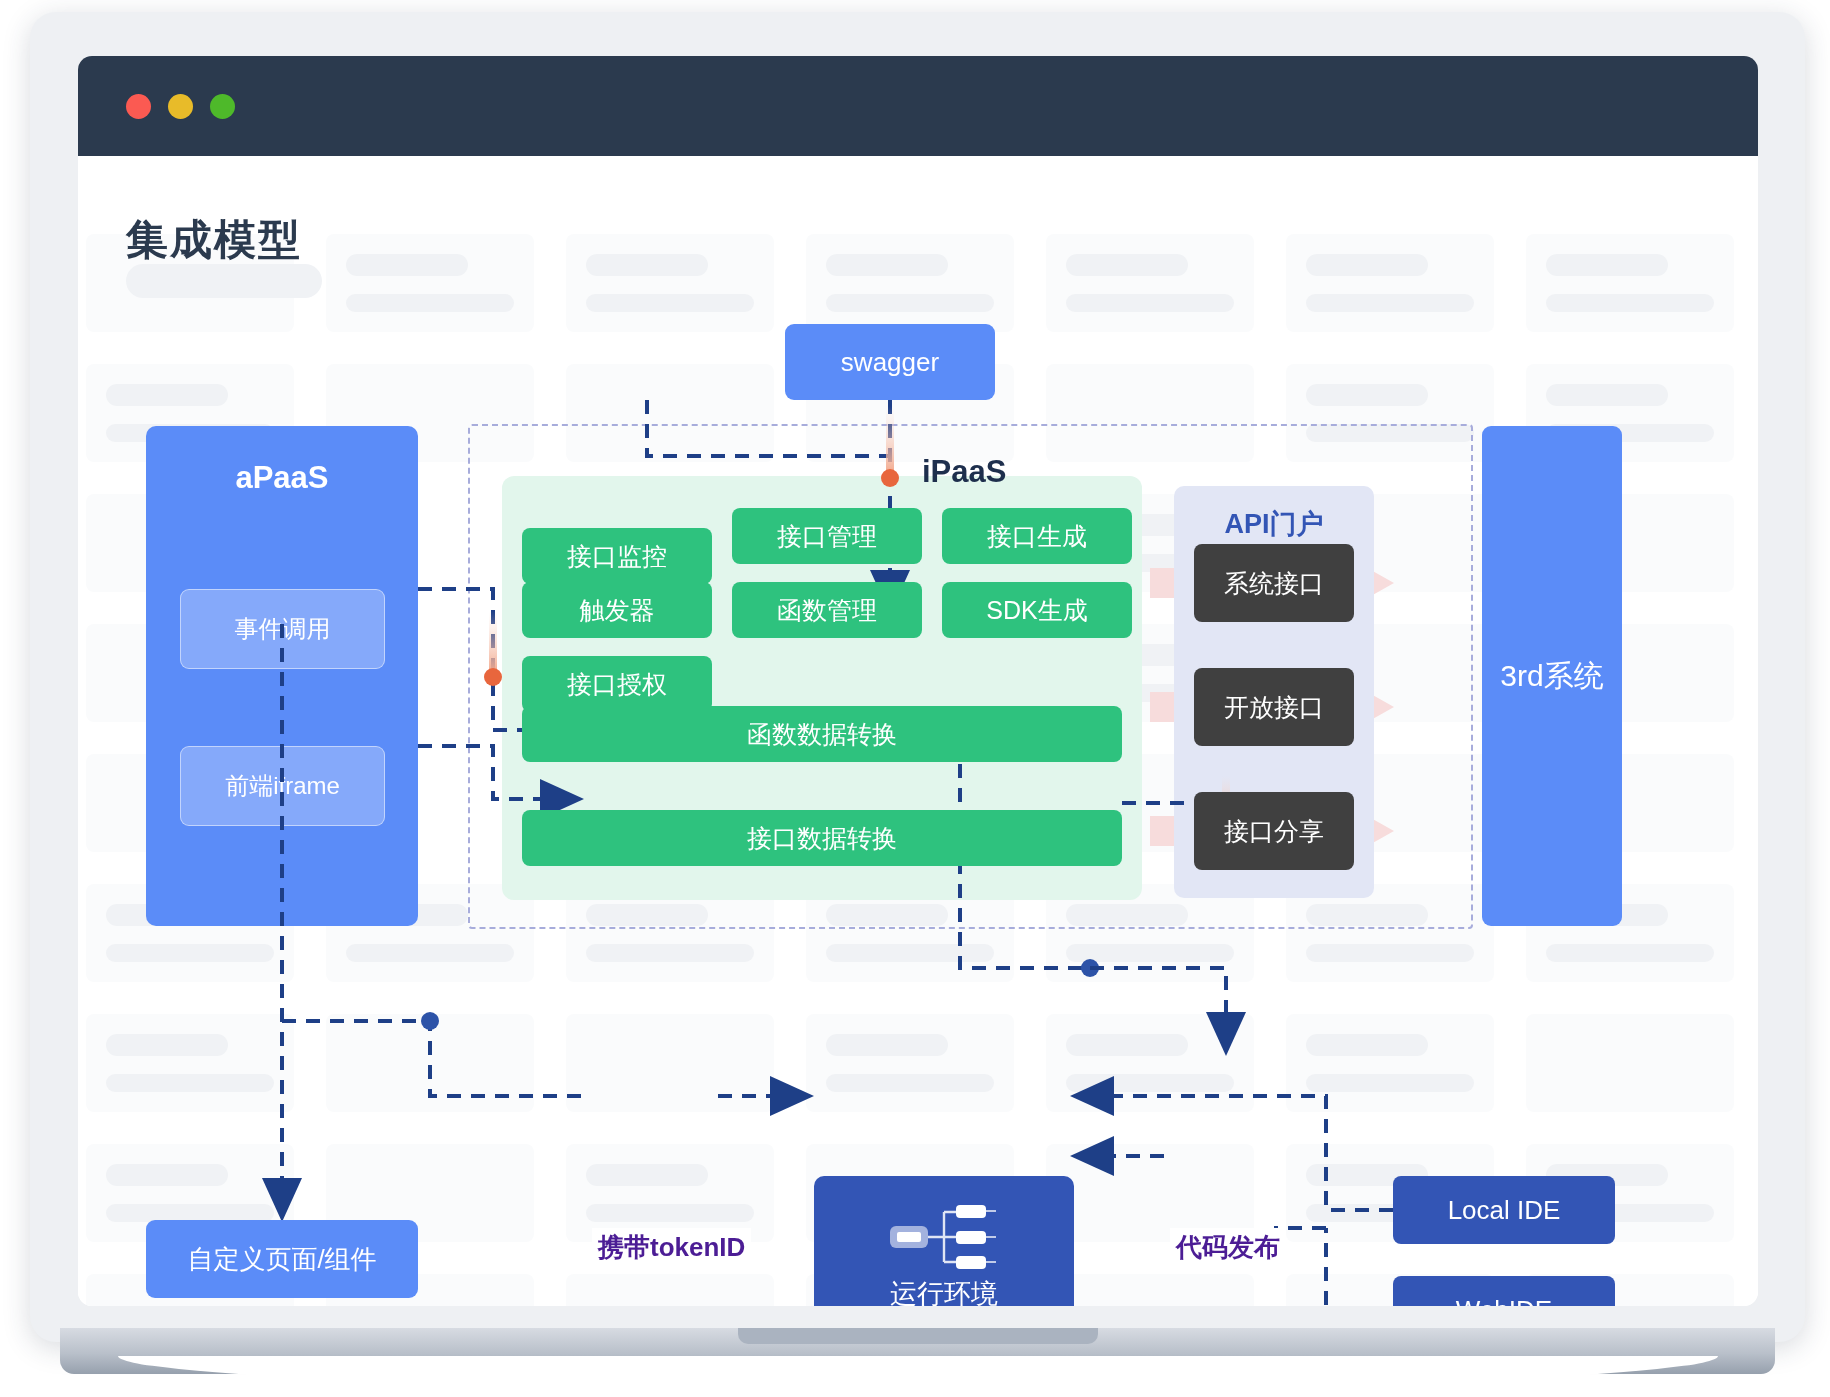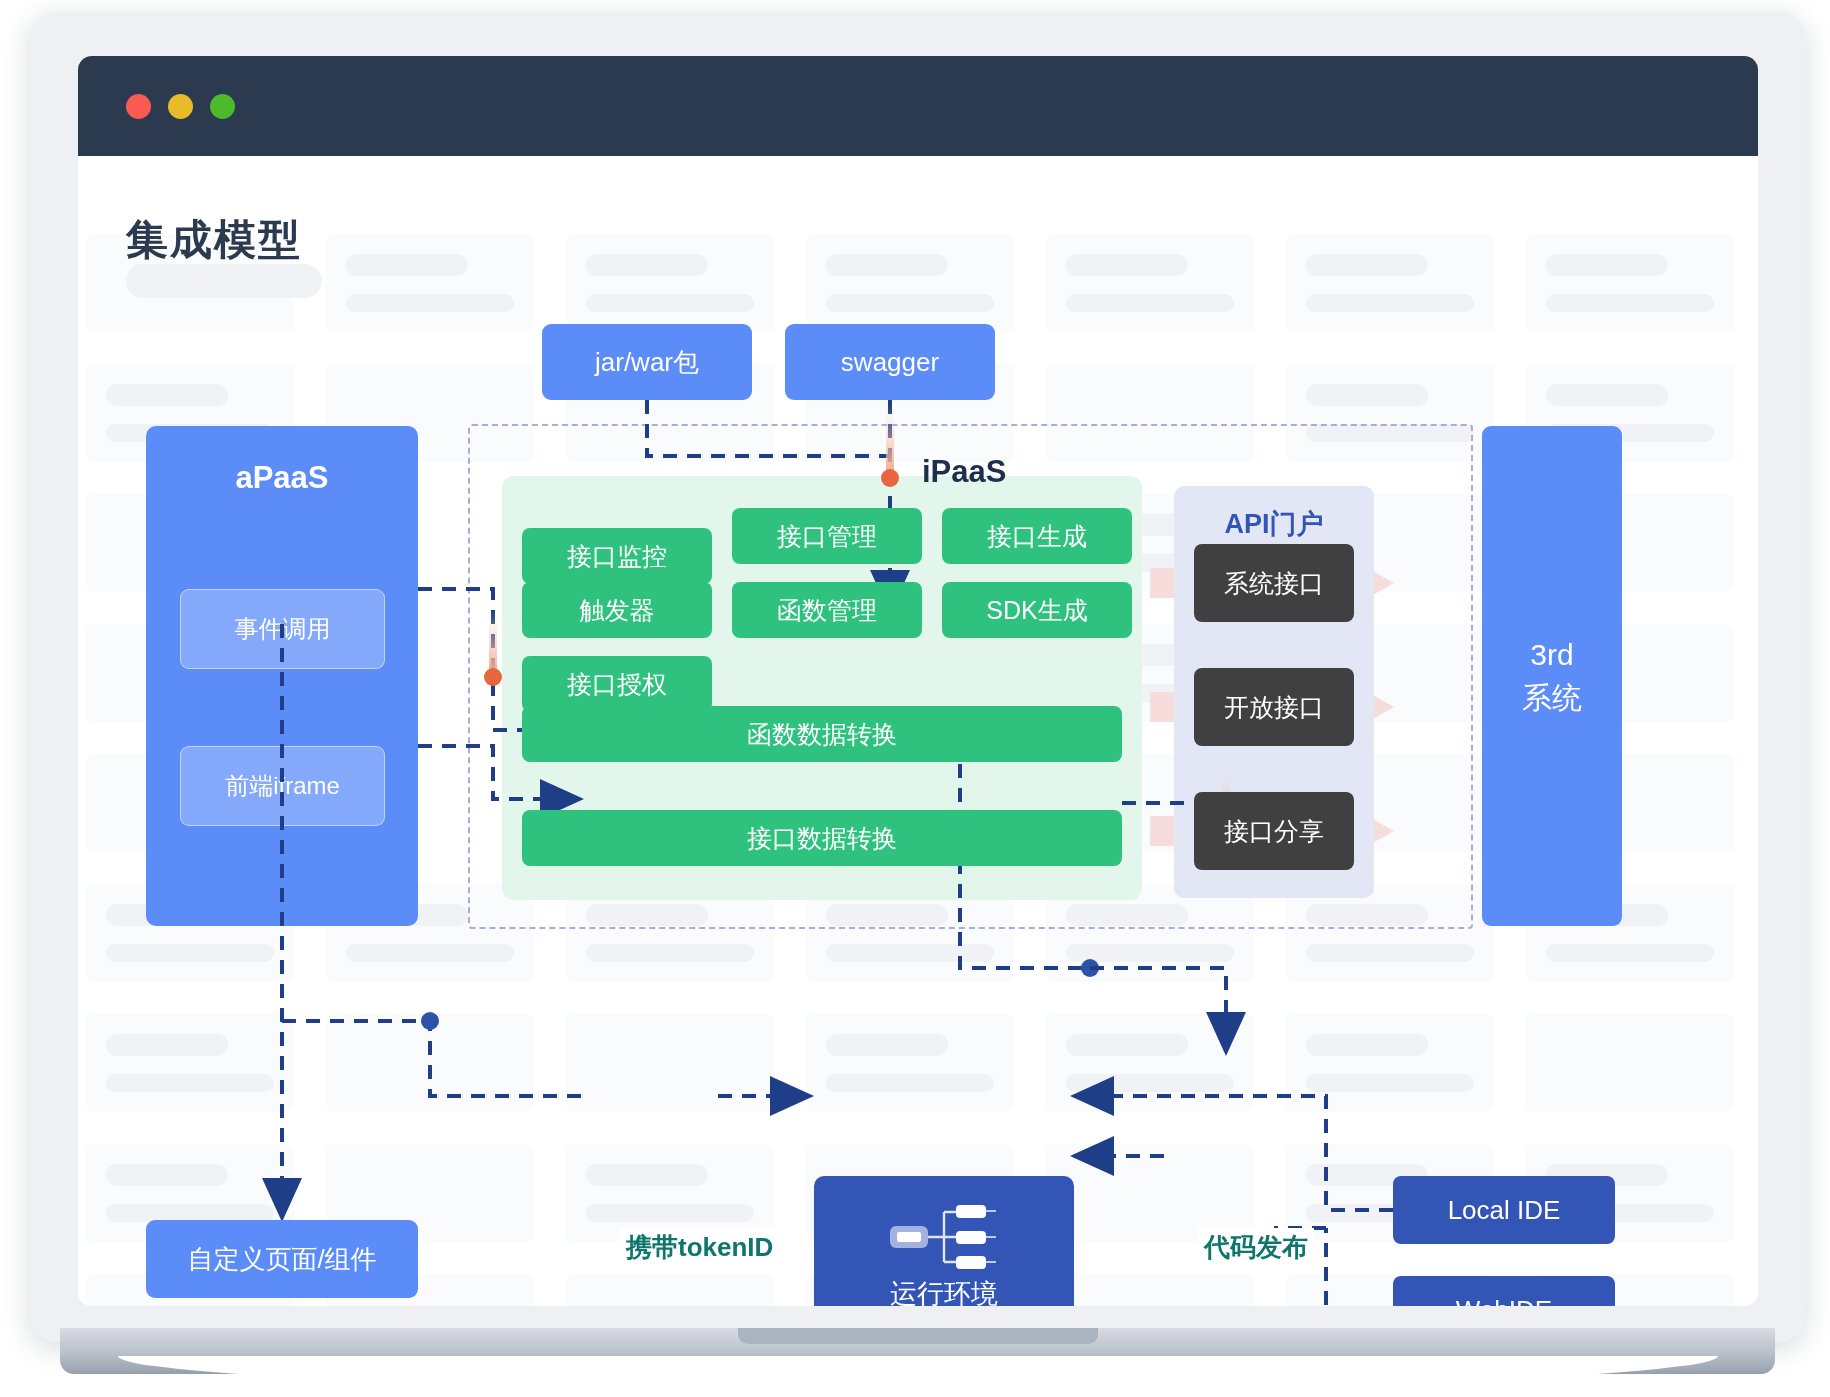--- a/index.html
+++ b/index.html
@@ -224,21 +224,21 @@
     z-index: 2;
   }
   #pa1 { top: 400px; }
   #pa2 { top: 524px; }
   #pa3 { top: 648px; }
 
   
   #n-3rd {
     left: 1404px; top: 270px;
     width: 140px; height: 500px;
-    flex-direction: column;
+    flex-direction: row;
     font-size: 30px;
     border-radius: 9px;
     line-height: 1.45;
     background: #5b8cf8;
   }
 
   
   #n-runtime {
     left: 736px; top: 1020px;
     width: 260px; height: 160px;
@@ -256,26 +256,25 @@
     font-size: 26px;
     background: #3355b5;
     border-radius: 8px;
   }
   #n-localide { top: 1020px; }
   #n-webide   { top: 1120px; }
 
   
   .edge-label {
     position: absolute;
-    color: #0f766e;
+    color: #4c1d95;
     font-size: 26px; font-weight: bold;
     background: #fff;
     padding: 2px 6px;
     z-index: 8;
-    margin-left: 28px;
   }
   #lbl-token { left: 514px; top: 1072px; }
   #lbl-deploy { left: 1092px; top: 1072px; }
 
   #edges { position: absolute; left: 0; top: 0; width: 1680px; height: 1150px; z-index: 5; pointer-events: none; }
 </style>
 </head>
 <body>
 
 <div id="frame">
@@ -466,21 +465,20 @@
         <circle cx="1148" cy="676" r="9" fill="#e8663d"></circle>
 
         <path d="M1315 1054 L1248 1054 L1248 940 L1012 940" fill="none" stroke="#1e3f87" stroke-width="4" stroke-dasharray="14 10" marker-end="url(#ah-navy)"></path>
         <path d="M1315 1154 L1248 1154 L1248 1072" fill="none" stroke="#1e3f87" stroke-width="4" stroke-dasharray="14 10"></path>
         <path d="M1248 1072 L1196 1072" fill="none" stroke="#1e3f87" stroke-width="4" stroke-dasharray="14 10"></path>
         <path d="M1086 1072 L1012 1072 L1012 1000" fill="none" stroke="#1e3f87" stroke-width="0"></path>
         <path d="M1012 890 L1012 1000" fill="none" stroke="#1e3f87" stroke-width="0"></path>
         <path d="M1086 1000 L1012 1000" fill="none" stroke="#1e3f87" stroke-width="4" stroke-dasharray="14 10" marker-end="url(#ah-navy)"></path>
       </svg>
 
-      <div id="n-jar" class="node blue-lite">jar/war包</div>
       <div id="n-swagger" class="node blue-lite">swagger</div>
 
       <div id="apaas">
         <div id="apaas-title">aPaaS</div>
         <div id="apaas-event" class="apaas-sub">事件调用</div>
         <div id="apaas-iframe" class="apaas-sub">前端iframe</div>
       </div>
 
       <div id="n-custom" class="node">自定义页面/组件</div>
 

